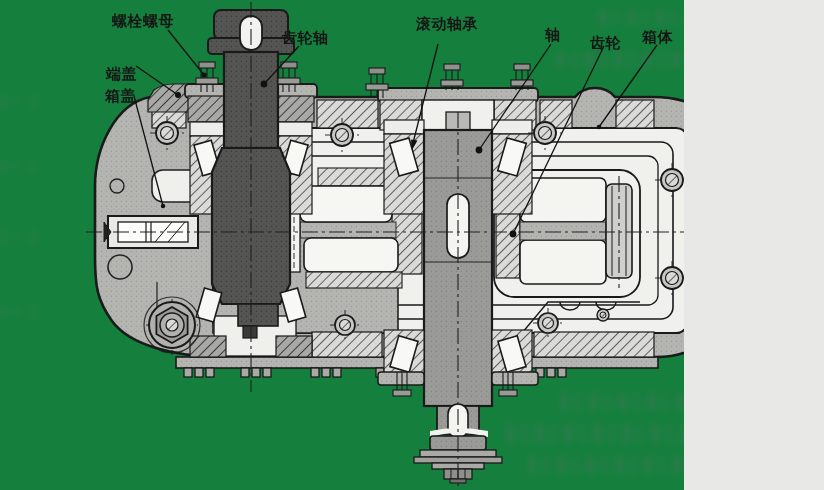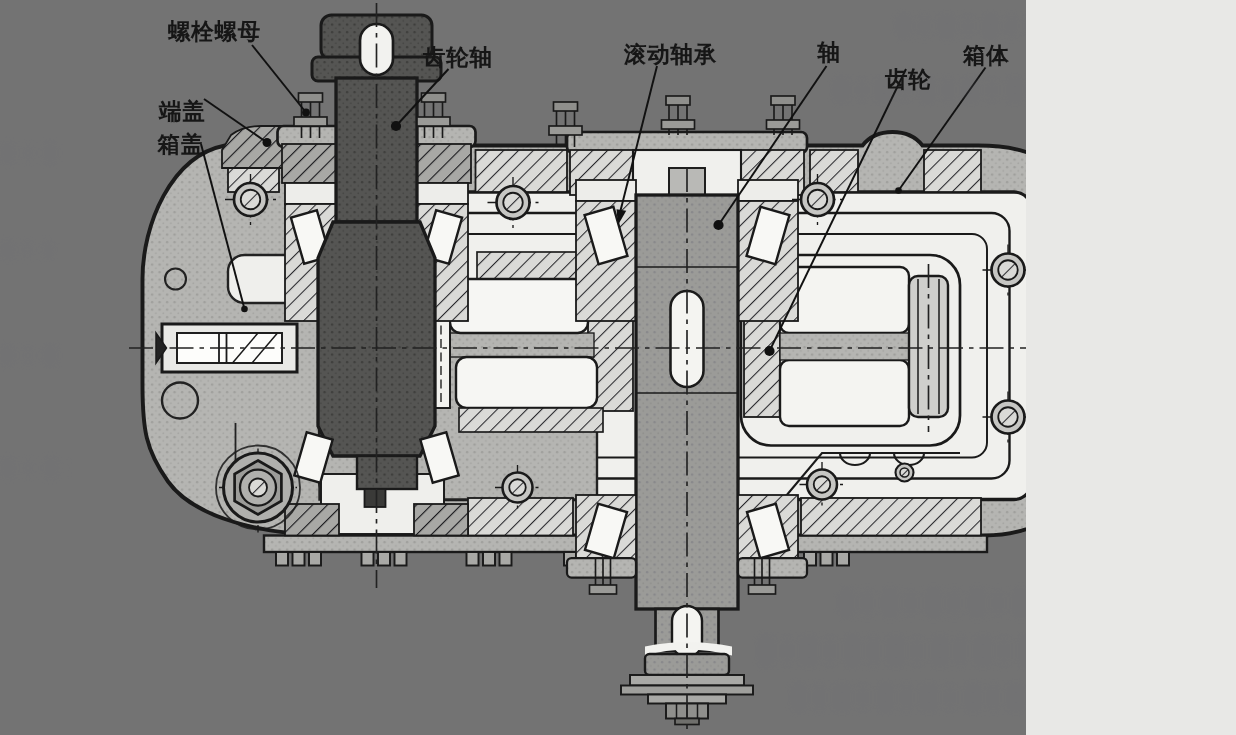--- a/index.html
+++ b/index.html
@@ -1,16 +1,16 @@
 <!DOCTYPE html>
 <html><head>
 <meta charset="utf-8">
 <style>
   html,body{margin:0;padding:0;background:#e8e8e6;}
-  .stage{position:relative;width:684px;height:490px;background:#737373;overflow:hidden;
+  .stage{position:relative;width:684px;height:490px;background:#15803d;overflow:hidden;
          font-family:"Liberation Sans","DejaVu Sans",sans-serif;}
   .drawing{position:absolute;left:0;top:0;}
   .part-label{position:absolute;color:#161616;font-weight:700;font-size:15px;
               letter-spacing:.5px;white-space:nowrap;z-index:5;}
   .smudge{position:absolute;filter:blur(3px);opacity:.28;border-radius:3px;z-index:1;
           background:repeating-linear-gradient(90deg,rgba(110,110,118,.75) 0 9px,
                      rgba(0,0,0,0) 9px 15px,rgba(110,110,118,.5) 15px 22px,rgba(0,0,0,0) 22px 29px);}
   .smudge.lite{opacity:.16;}
   svg{display:block;}
 </style>
@@ -367,17 +367,17 @@
           <line x1="657" y1="45" x2="599" y2="127"></line>
           <circle cx="599" cy="127" r="2.2" stroke="none"></circle>
         </g>
     </g>
   </svg>
 
   <div class="part-label" style="left:112px;top:12px">螺栓螺母</div>
   <div class="part-label" style="left:106px;top:65px">端盖</div>
   <div class="part-label" style="left:105px;top:87px">箱盖</div>
   <div class="part-label" style="left:282px;top:29px">齿轮轴</div>
-  <div class="part-label" style="left:416px;top:27px">滚动轴承</div>
+  <div class="part-label" style="left:416px;top:15px">滚动轴承</div>
   <div class="part-label" style="left:545px;top:26px">轴</div>
-  <div class="part-label" style="left:590px;top:44px">齿轮</div>
+  <div class="part-label" style="left:590px;top:34px">齿轮</div>
   <div class="part-label" style="left:642px;top:28px">箱体</div>
 </div>
 
 </body></html>

